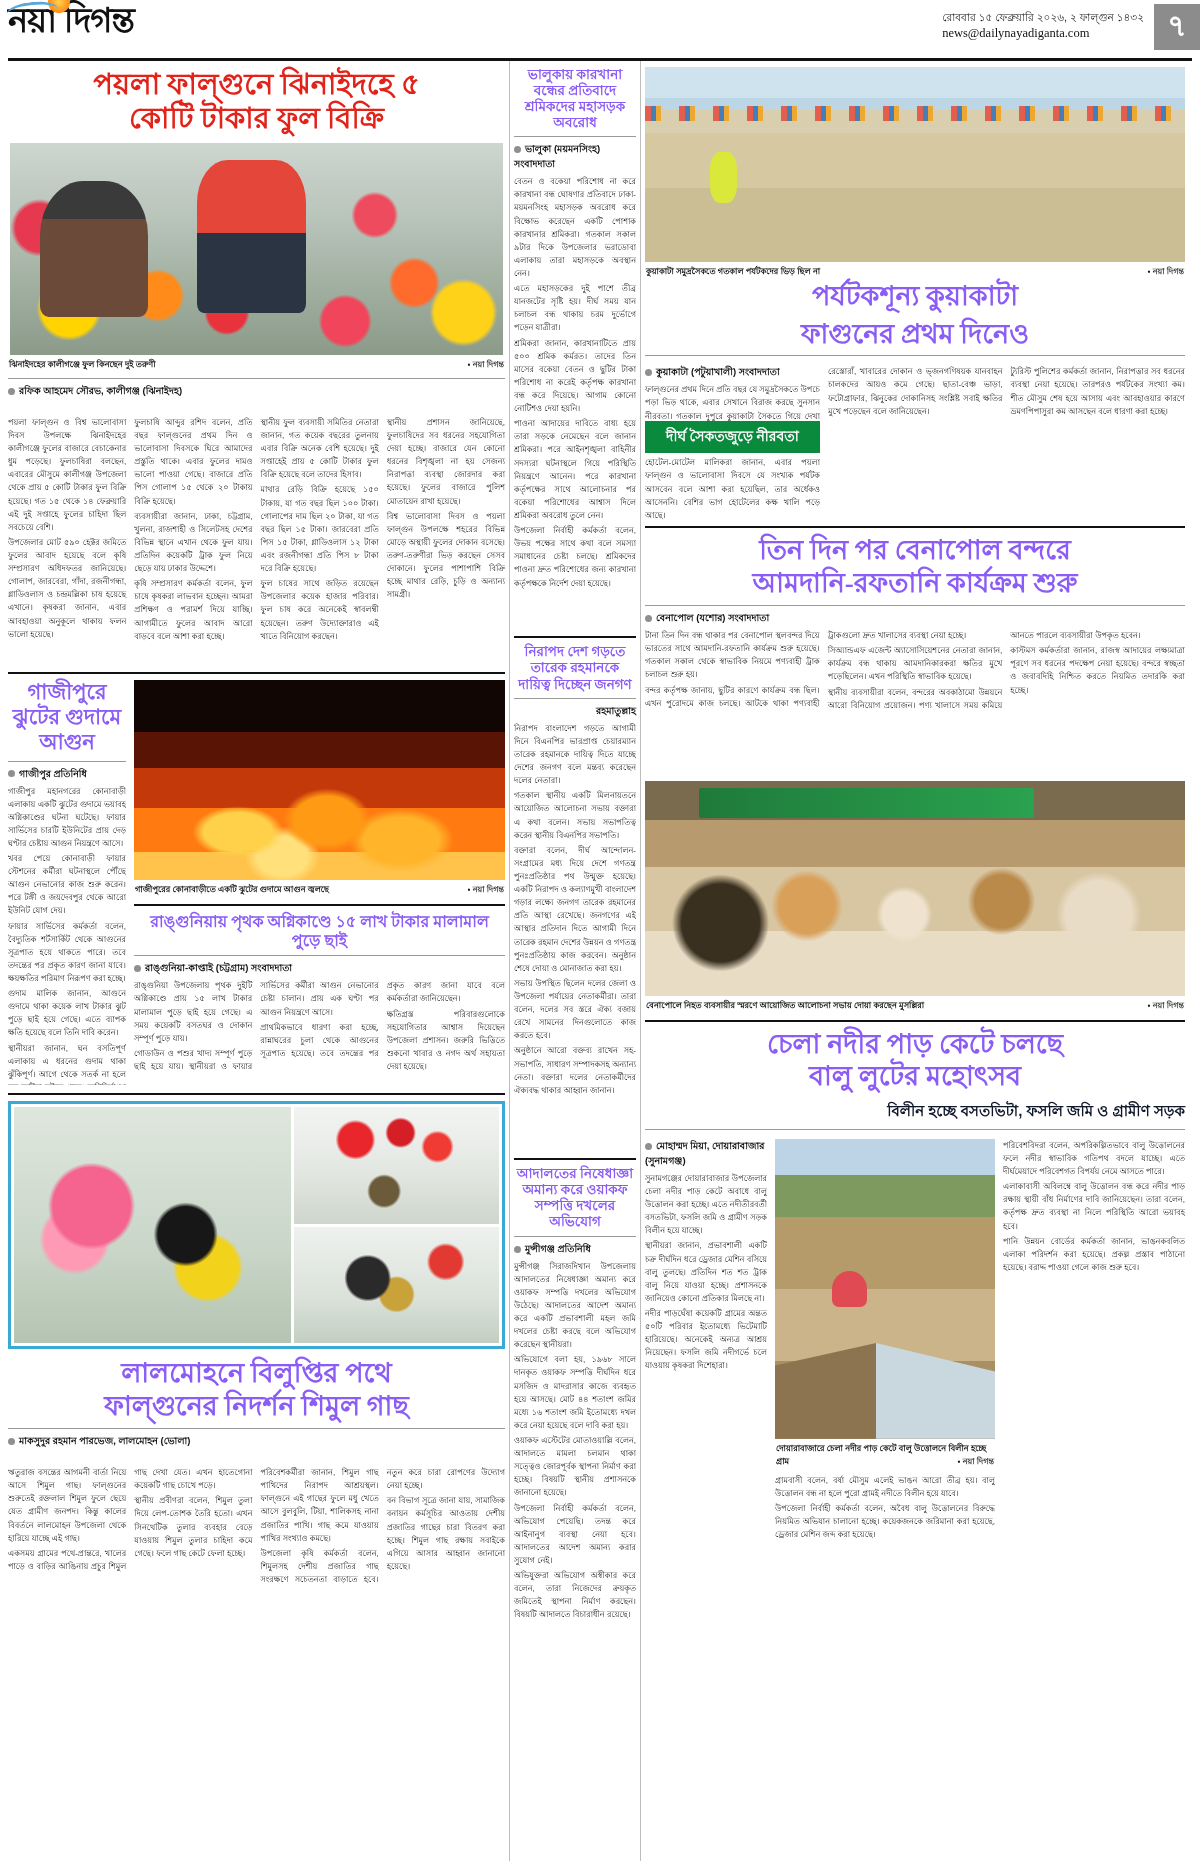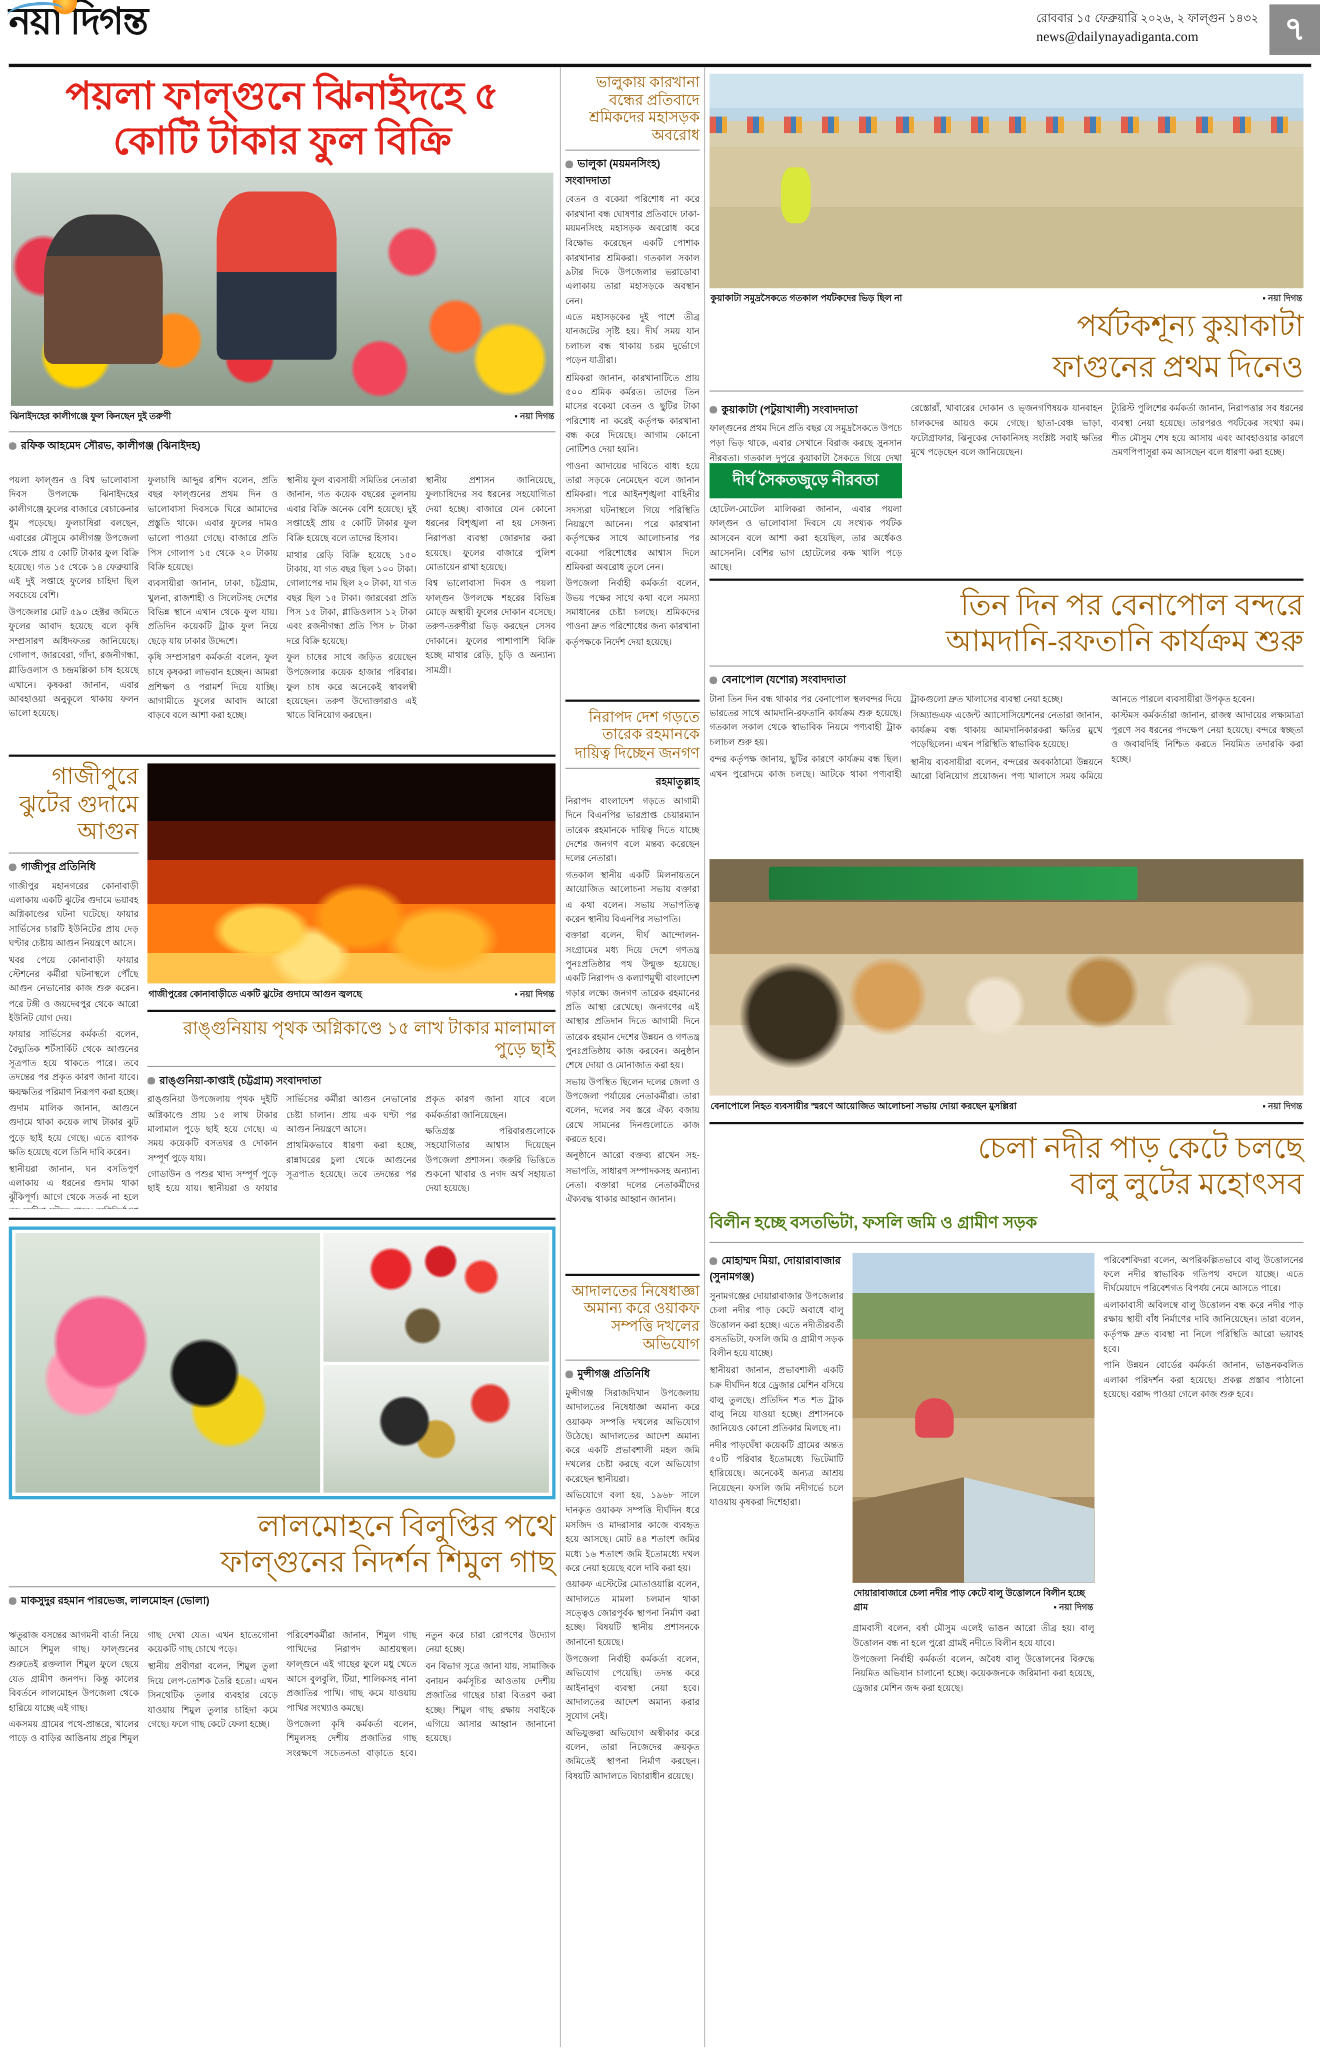--- a/index.html
+++ b/index.html
@@ -45,29 +45,29 @@
 
   
   .body-grid { position:relative; padding: 0 8px; }
 
   
   .hl-red {
     color:#e2231a; font-weight:700; text-align:center; line-height:1.18;
     font-family:"Liberation Serif","DejaVu Serif",serif;
   }
   .hl-black {
-    color:#a16207; font-weight:400; text-align:right; line-height:1.2;
+    color:#8b5cf6; font-weight:700; text-align:center; line-height:1.2;
     font-family:"Liberation Serif","DejaVu Serif",serif;
   }
-  .hl-xl { font-size: 35px; }
+  .hl-xl { font-size: 29px; }
   .hl-lg { font-size: 27px; }
   .hl-md { font-size: 21px; }
   .hl-sm { font-size: 16px; }
   .hl-xs { font-size: 13.5px; }
-  .subhead { font-size: 15px; font-weight:700; color:#4d7c0f; text-align:left; }
+  .subhead { font-size: 15px; font-weight:700; color:#0f172a; text-align:right; }
   .byline { font-size: 9.5px; font-weight:700; color:#111; margin: 4px 0 3px 0; }
   .byline .dot {
     display:inline-block; width:7px; height:7px; border-radius:50%;
     background:#8f8f8f; margin-right:4px; vertical-align:middle;
   }
   .caption {
     font-size: 8.2px; font-weight:700; color:#111; padding: 3px 1px 2px 1px;
     display:flex; justify-content:space-between; align-items:center; gap:6px;
   }
   .credit { font-size:8px; font-weight:700; color:#333; white-space:nowrap; }

